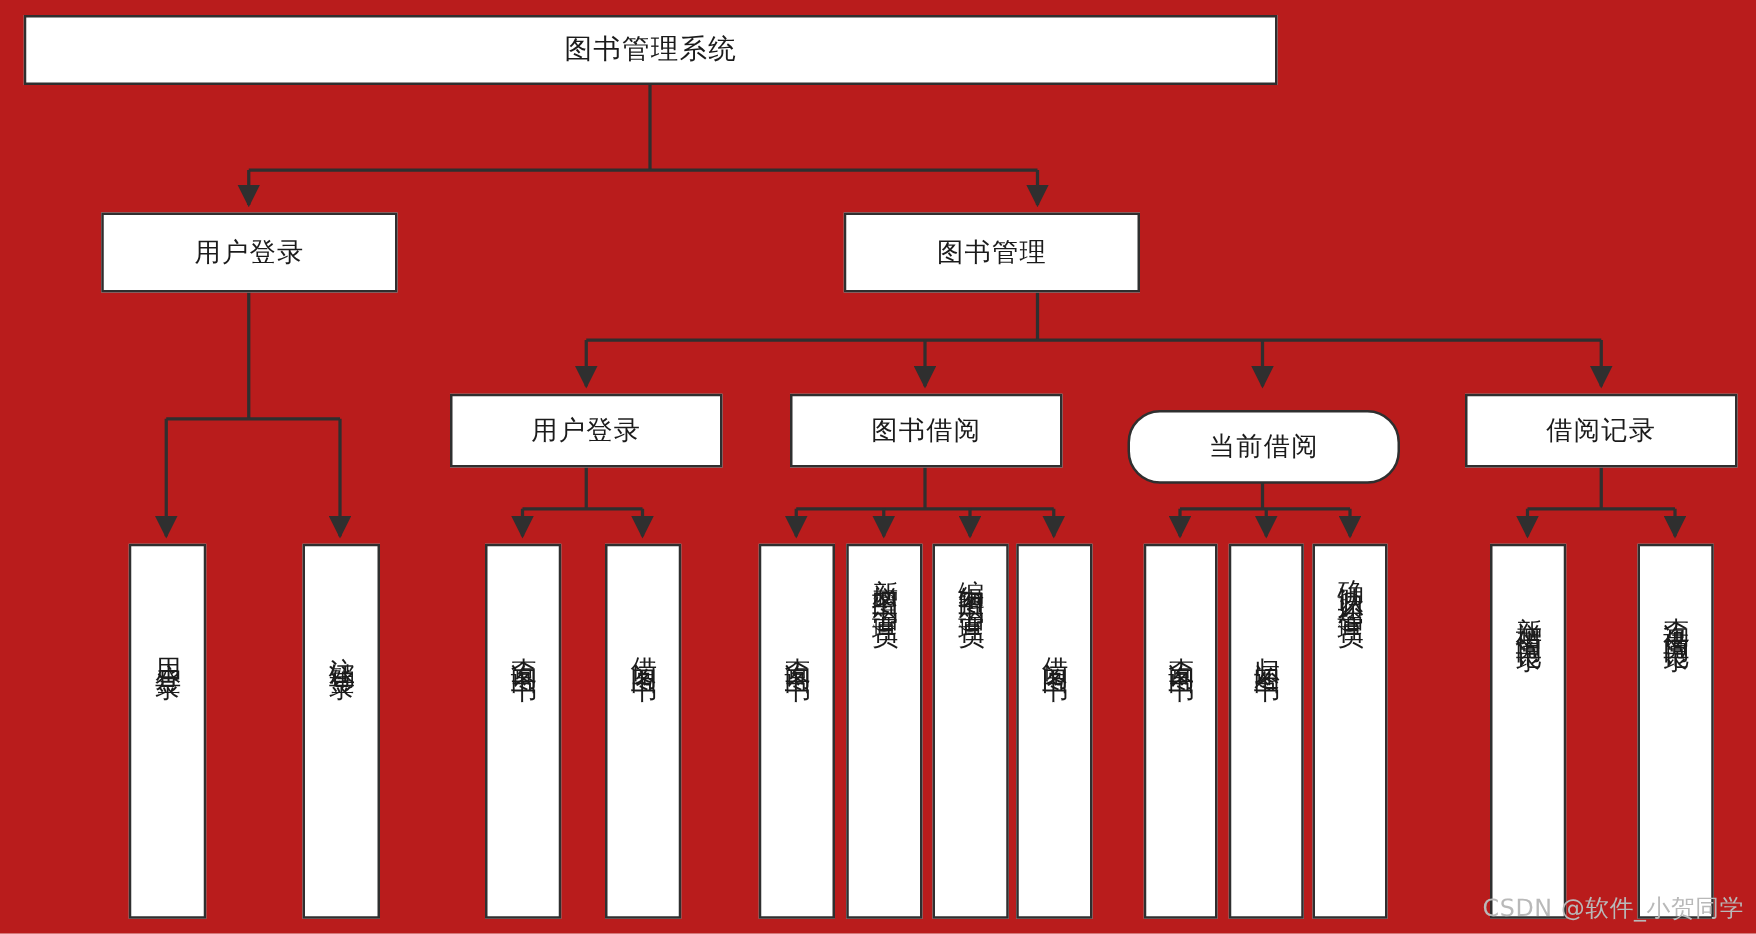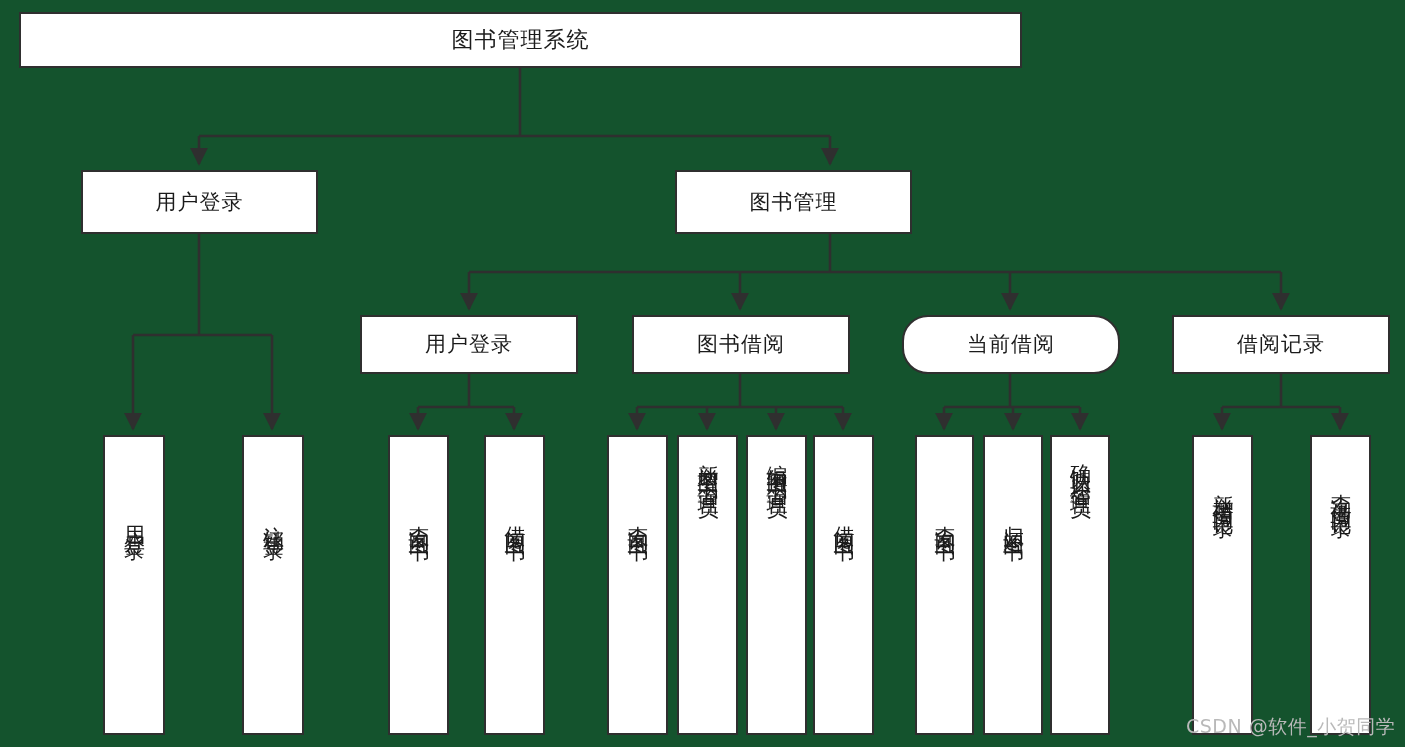--- a/index.html
+++ b/index.html
@@ -8,21 +8,21 @@
     padding: 0;
     background: #ffffff;
   }
   body {
     font-family: "DejaVu Sans", "Liberation Sans", sans-serif;
   }
   #canvas {
     position: relative;
     width: 1405px;
     height: 747px;
-    background: #14532d;
+    background: #b91c1c;
     overflow: hidden;
   }
   #edges {
     position: absolute;
     left: 0;
     top: 0;
     width: 1405px;
     height: 747px;
   }
   .node {
@@ -141,21 +141,21 @@
   <div class="node h" style="left:675px; top:170px; width:237px; height:64px;">
     <span class="label">图书管理</span>
   </div>
 
   <div class="node h" style="left:360px; top:315px; width:218px; height:59px;">
     <span class="label">用户登录</span>
   </div>
   <div class="node h" style="left:632px; top:315px; width:218px; height:59px;">
     <span class="label">图书借阅</span>
   </div>
-  <div class="node h" style="left:902px; top:315px; width:218px; height:59px;border-radius:26px;">
+  <div class="node h" style="left:902px; top:328px; width:218px; height:59px;border-radius:26px;">
     <span class="label">当前借阅</span>
   </div>
   <div class="node h" style="left:1172px; top:315px; width:218px; height:59px;align-items:center;">
     <span class="label">借阅记录</span>
   </div>
 
   <div class="node v" style="left:103px; top:435px; width:62px; height:300px; padding-top:72px;">
     <span class="label">用户登录</span>
   </div>
   <div class="node v" style="left:242px; top:435px; width:62px; height:300px; padding-top:72px;">

